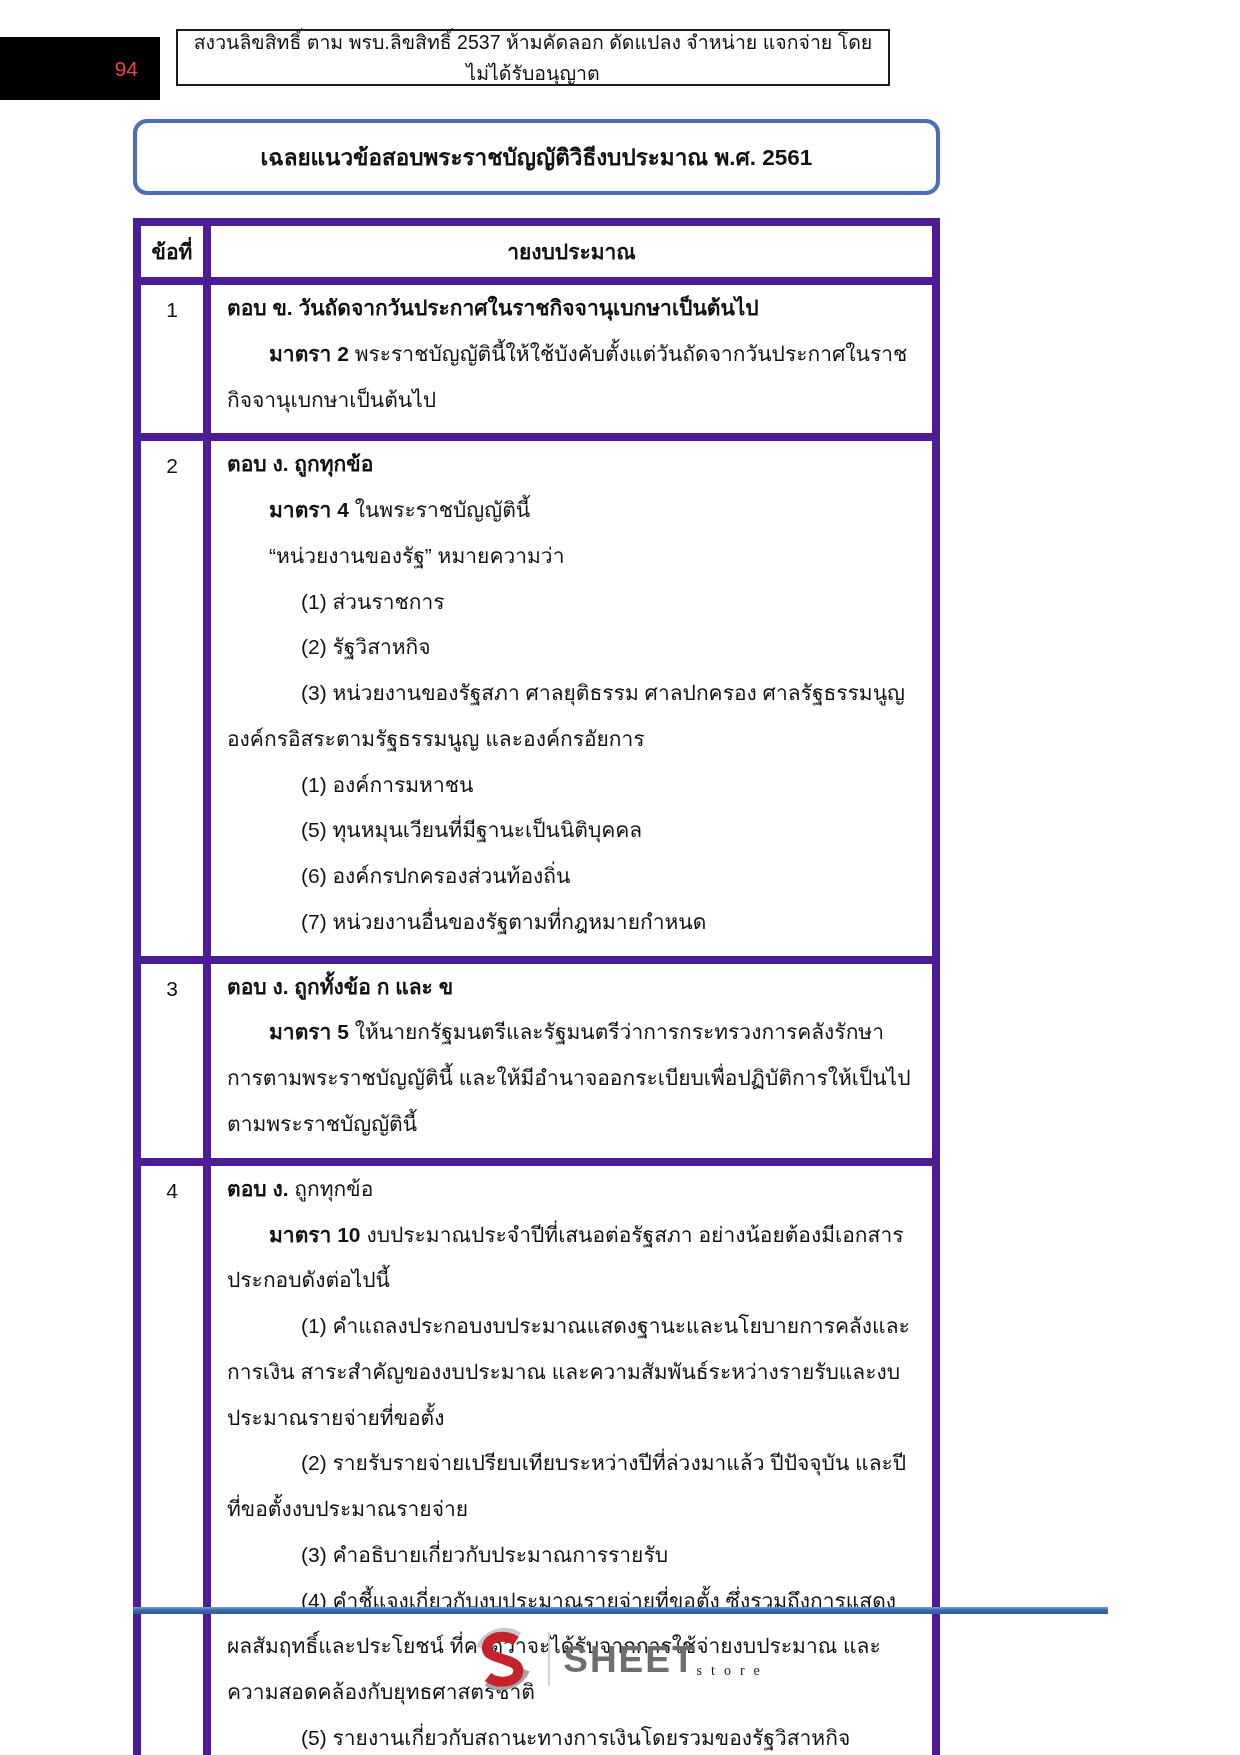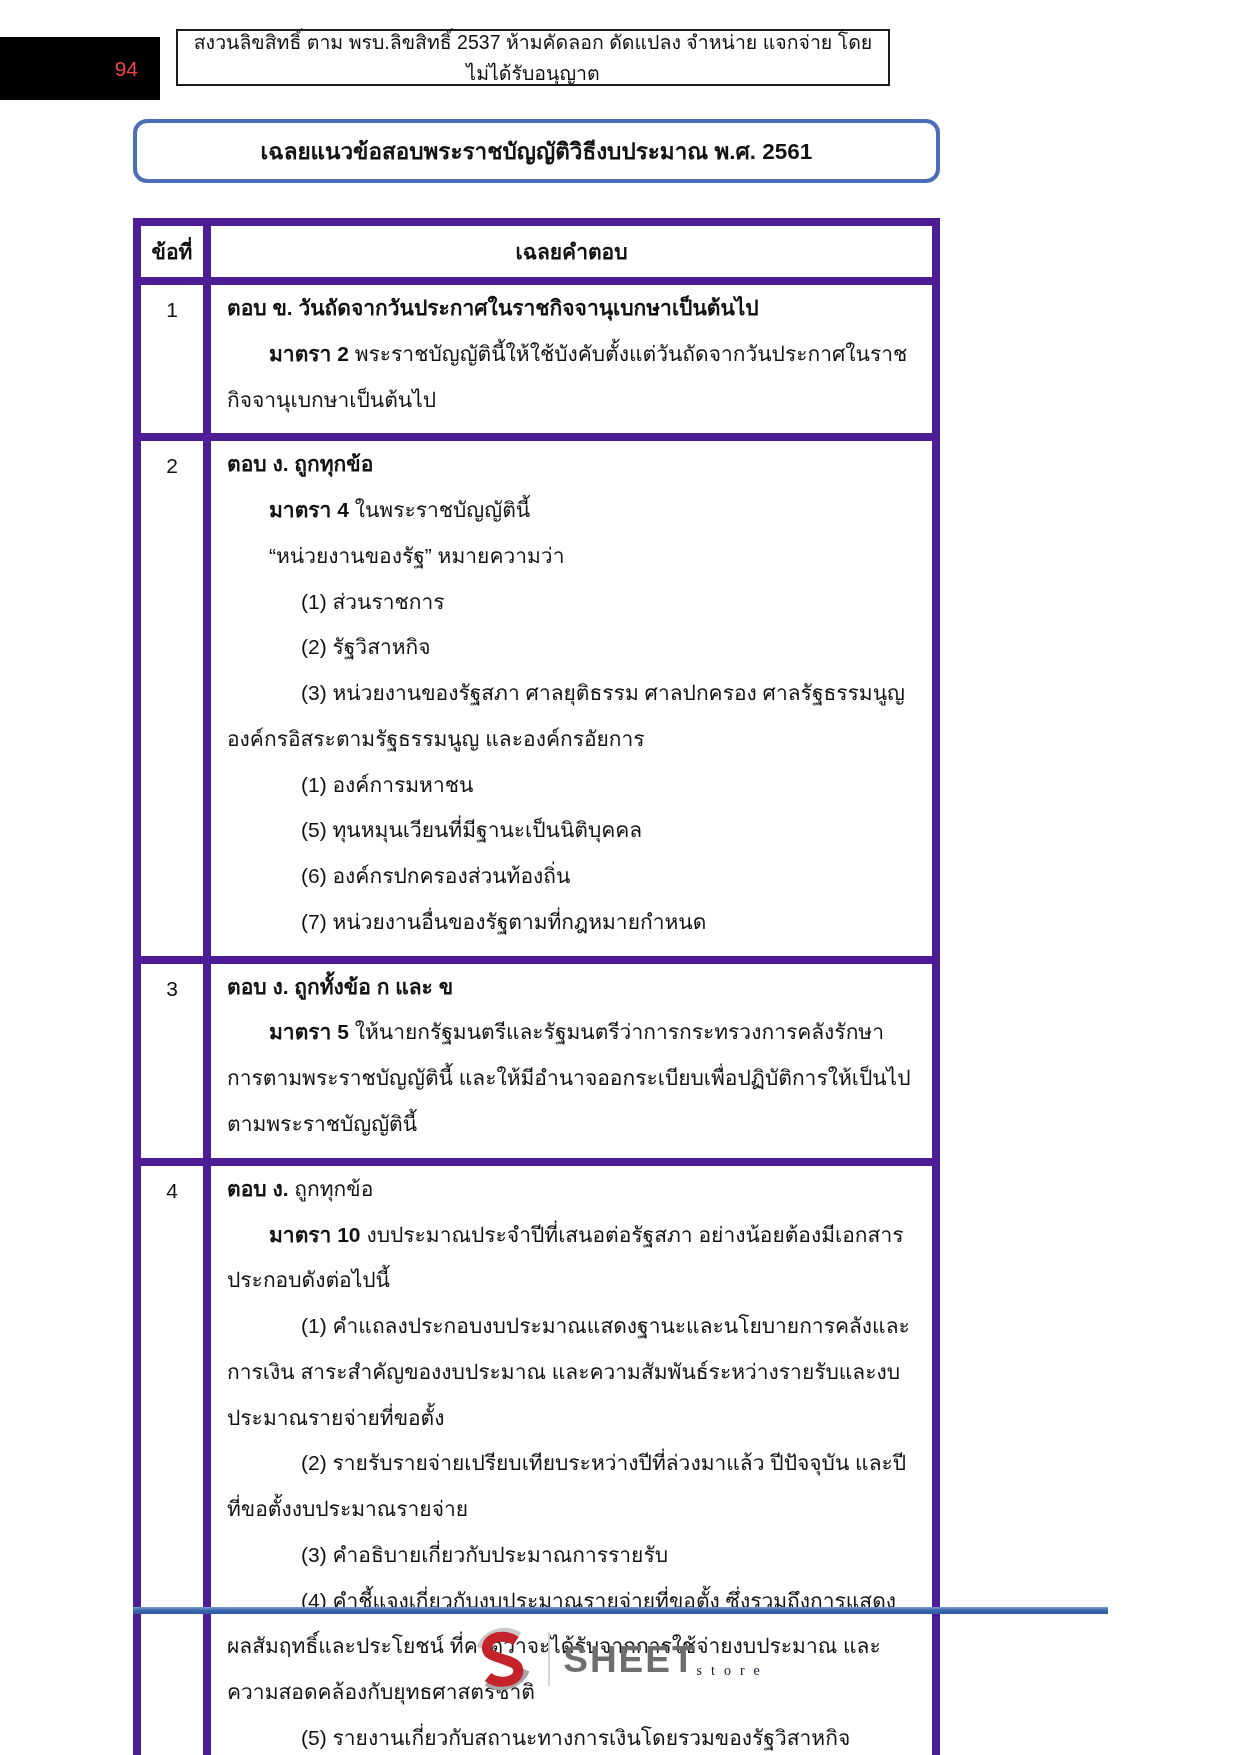--- a/index.html
+++ b/index.html
@@ -10,21 +10,21 @@
   .page-num-box{position:absolute;left:0;top:37px;width:160px;height:63px;background:#000;
     color:#ef4444;display:flex;align-items:center;justify-content:flex-end;
     padding-right:22px;box-sizing:border-box;font-size:21px;}
 
   
   .copyright-box{position:absolute;left:176px;top:29px;width:714px;height:57px;
     border:2px solid #1c1c1c;box-sizing:border-box;display:flex;align-items:center;
     justify-content:center;font-size:19.5px;text-align:center;padding:0 8px;}
 
   
-  .title-box{position:absolute;left:133px;top:119px;width:807px;height:64px;
+  .title-box{position:absolute;left:133px;top:119px;width:807px;height:76px;
     border:4px solid #4a6fb8;border-radius:14px;box-sizing:border-box;
     display:flex;align-items:center;justify-content:center;
     font-size:22.5px;font-weight:bold;text-align:center;padding:0 10px;}
 
   
   .answers-table{position:absolute;left:133px;top:218px;width:807px;border-collapse:collapse;
     table-layout:fixed;}
   .answers-table th,.answers-table td{border:8px solid #4c1d95;}
   .answers-table th{font-size:21px;font-weight:bold;padding:9px 4px;text-align:center;}
   .answers-table col.c-num{width:70px;}
@@ -63,21 +63,21 @@
   </div>
 
   <table class="answers-table">
     <colgroup>
         <col class="c-num">
         <col>
       </colgroup>
     <thead>
       <tr>
         <th>ข้อที่</th>
-        <th>เฉลยคำตอบ</th>
+        <th>ายงบประมาณ</th>
       </tr>
     </thead>
     <tbody>
         <tr>
           <td class="num">1</td>
           <td class="ans">
             <div class="ln"><strong>ตอบ ข. วันถัดจากวันประกาศในราชกิจจานุเบกษาเป็นต้นไป</strong></div>
             <div class="ln i1"><strong>มาตรา 2</strong><span> พระราชบัญญัตินี้ให้ใช้บังคับตั้งแต่วันถัดจากวันประกาศในราชกิจจานุเบกษาเป็นต้นไป</span></div>
           </td>
         </tr>

